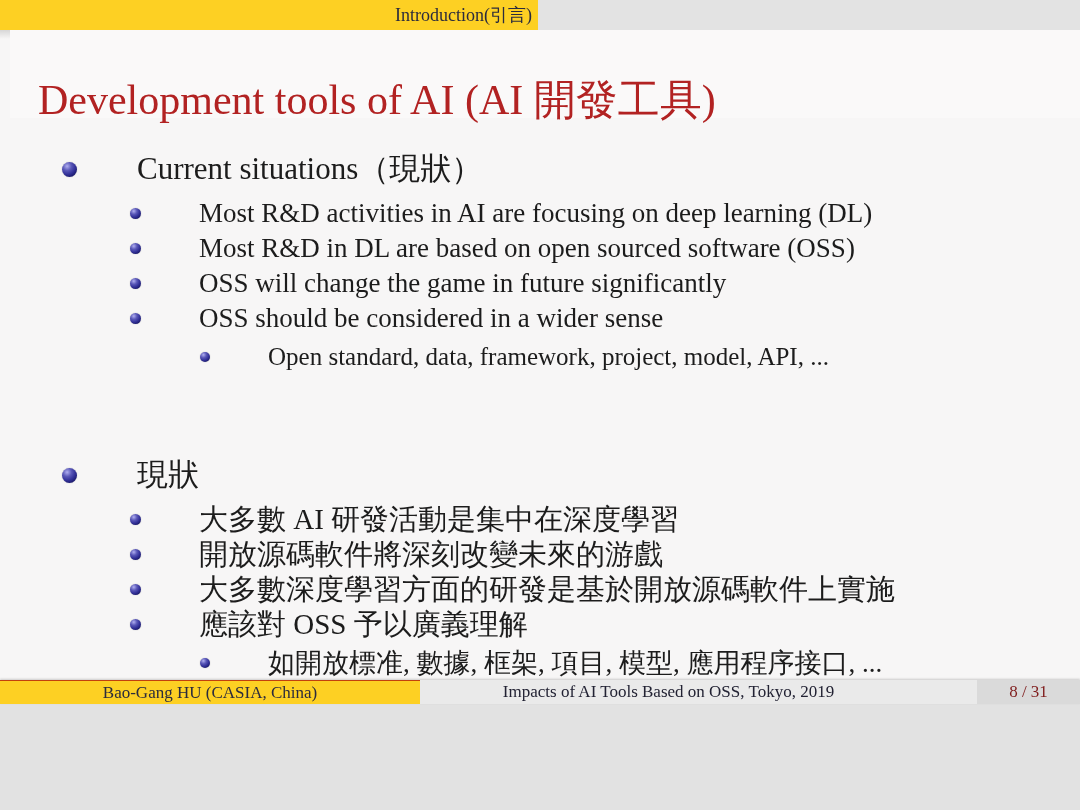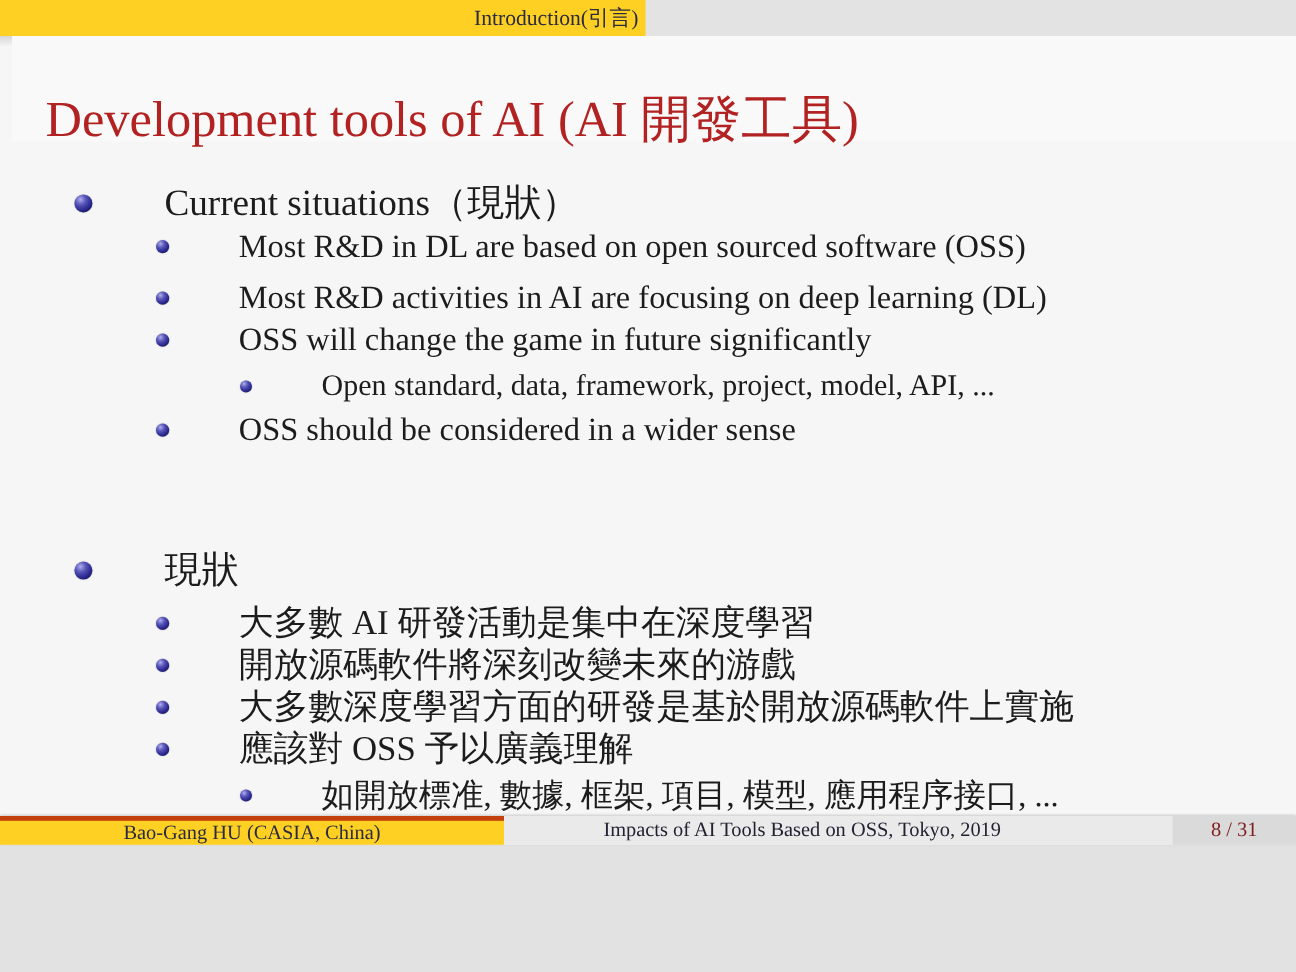--- a/index.html
+++ b/index.html
@@ -58,21 +58,21 @@
     background:radial-gradient(circle at 34% 28%, #b0aef0 0%, #5a58b8 30%, #34329a 55%, #13125e 85%);
     box-shadow:0 0 1px rgba(0,0,0,0.4);
   }
 
   
   .footline{position:absolute;bottom:0;left:0;width:1080px;height:24px;display:flex;
     box-shadow:0 -1px 2px rgba(0,0,0,0.18);font-size:17px;}
   .foot-author{
     width:420px;background:#fdd023;color:#2b2b3d;
     display:flex;align-items:center;justify-content:center;
-    border-top:4px solid #c2410c;box-sizing:border-box;
+    border-top:1px solid #c2410c;box-sizing:border-box;
   }
   .foot-title{
     width:557px;background:#eaeaea;color:#222233;
     display:flex;align-items:center;justify-content:center;
     padding-right:60px;box-sizing:border-box;
   }
   .foot-page{
     width:103px;background:#dadada;color:#7f1d1d;
     display:flex;align-items:center;justify-content:center;
   }
@@ -93,40 +93,40 @@
     <div class="frame-title">Development tools of AI (AI 開發工具)</div>
   </div>
 
   <div class="slide-body">
 
     <div class="row l1 mt-heading1">
       <span class="ball"></span>
       <span class="txt">Current situations（現狀）</span>
     </div>
 
-    <div class="row l2">
-      <span class="ball"></span>
-      <span class="txt">Most R&amp;D in DL are based on open sourced software (OSS)</span>
-    </div>
     <div class="row l2 mt-group">
       <span class="ball"></span>
       <span class="txt">Most R&amp;D activities in AI are focusing on deep learning (DL)</span>
     </div>
     <div class="row l2">
       <span class="ball"></span>
+      <span class="txt">Most R&amp;D in DL are based on open sourced software (OSS)</span>
+    </div>
+    <div class="row l2">
+      <span class="ball"></span>
       <span class="txt">OSS will change the game in future significantly</span>
     </div>
+    <div class="row l2">
+      <span class="ball"></span>
+      <span class="txt">OSS should be considered in a wider sense</span>
+    </div>
+
     <div class="row l3 mt-sub">
       <span class="ball"></span>
       <span class="txt">Open standard, data, framework, project, model, API, ...</span>
-    </div>
-
-    <div class="row l2">
-      <span class="ball"></span>
-      <span class="txt">OSS should be considered in a wider sense</span>
     </div>
 
     <div class="row l1 mt-heading2">
       <span class="ball"></span>
       <span class="txt">現狀</span>
     </div>
 
     <div class="row l2 zh mt-group">
       <span class="ball"></span>
       <span class="txt">大多數 AI 研發活動是集中在深度學習</span>

